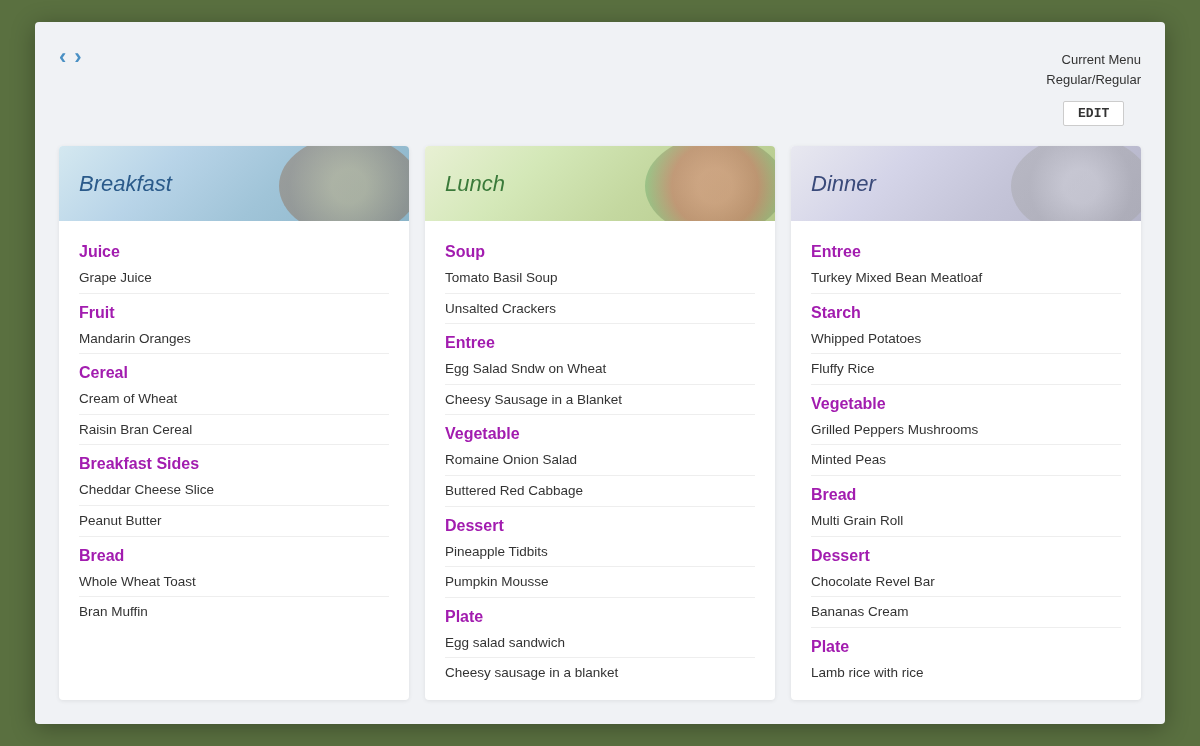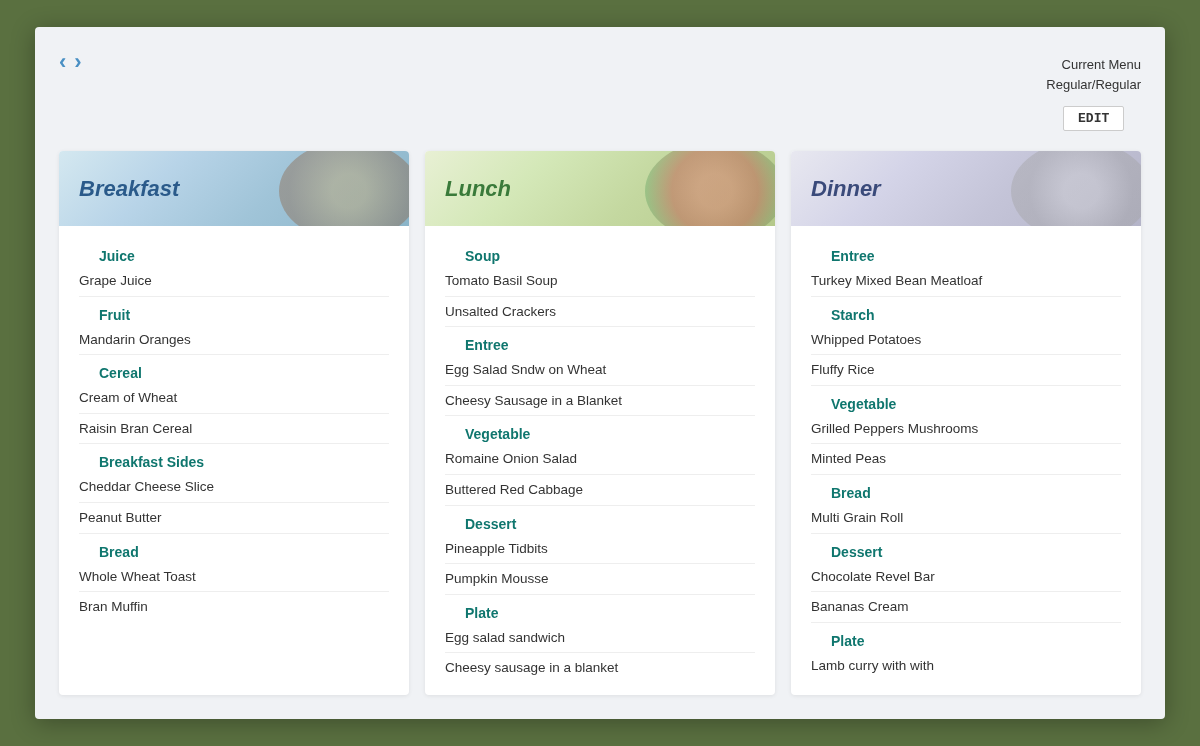--- a/index.html
+++ b/index.html
@@ -146,41 +146,40 @@
     }
     .meal-header-lunch::after {
       background: radial-gradient(circle, #e06060 20%, #c04040 50%, #60a060 80%);
     }
     .meal-header-dinner::after {
       background: radial-gradient(circle, #d0d0d0 20%, #a0a0a0 60%);
     }
 
     .meal-title {
       font-size: 22px;
-      font-weight: 700;
+      font-weight: 400;
       color: #2a5a8a;
       position: relative;
       z-index: 1;
       font-style: italic;
     }
 
     .meal-title-lunch { color: #3a7a3a; }
     .meal-title-dinner { color: #3a4a7a; }
 
     .meal-body {
       padding: 12px 20px;
     }
 
     .menu-section-title {
-      font-size: 14px;
+      font-size: 16px;
       font-weight: 700;
-      color: #0f766e;
+      color: #a21caf;
       margin-top: 10px;
       margin-bottom: 2px;
-      margin-left: 20px;
     }
 
     .menu-item {
       font-size: 13.5px;
       color: #333;
       padding: 6px 0;
       border-bottom: 1px solid #eee;
       line-height: 1.3;
     }
 
@@ -266,17 +265,17 @@
           <div class="menu-item">Fluffy Rice</div>
           <div class="menu-section-title">Vegetable</div>
           <div class="menu-item">Grilled Peppers Mushrooms</div>
           <div class="menu-item">Minted Peas</div>
           <div class="menu-section-title">Bread</div>
           <div class="menu-item">Multi Grain Roll</div>
           <div class="menu-section-title">Dessert</div>
           <div class="menu-item">Chocolate Revel Bar</div>
           <div class="menu-item">Bananas Cream</div>
           <div class="menu-section-title">Plate</div>
-          <div class="menu-item">Lamb curry with with</div>
+          <div class="menu-item">Lamb rice with rice</div>
         </div>
       </div>
     </div>
 </div>
 
 </body></html>

